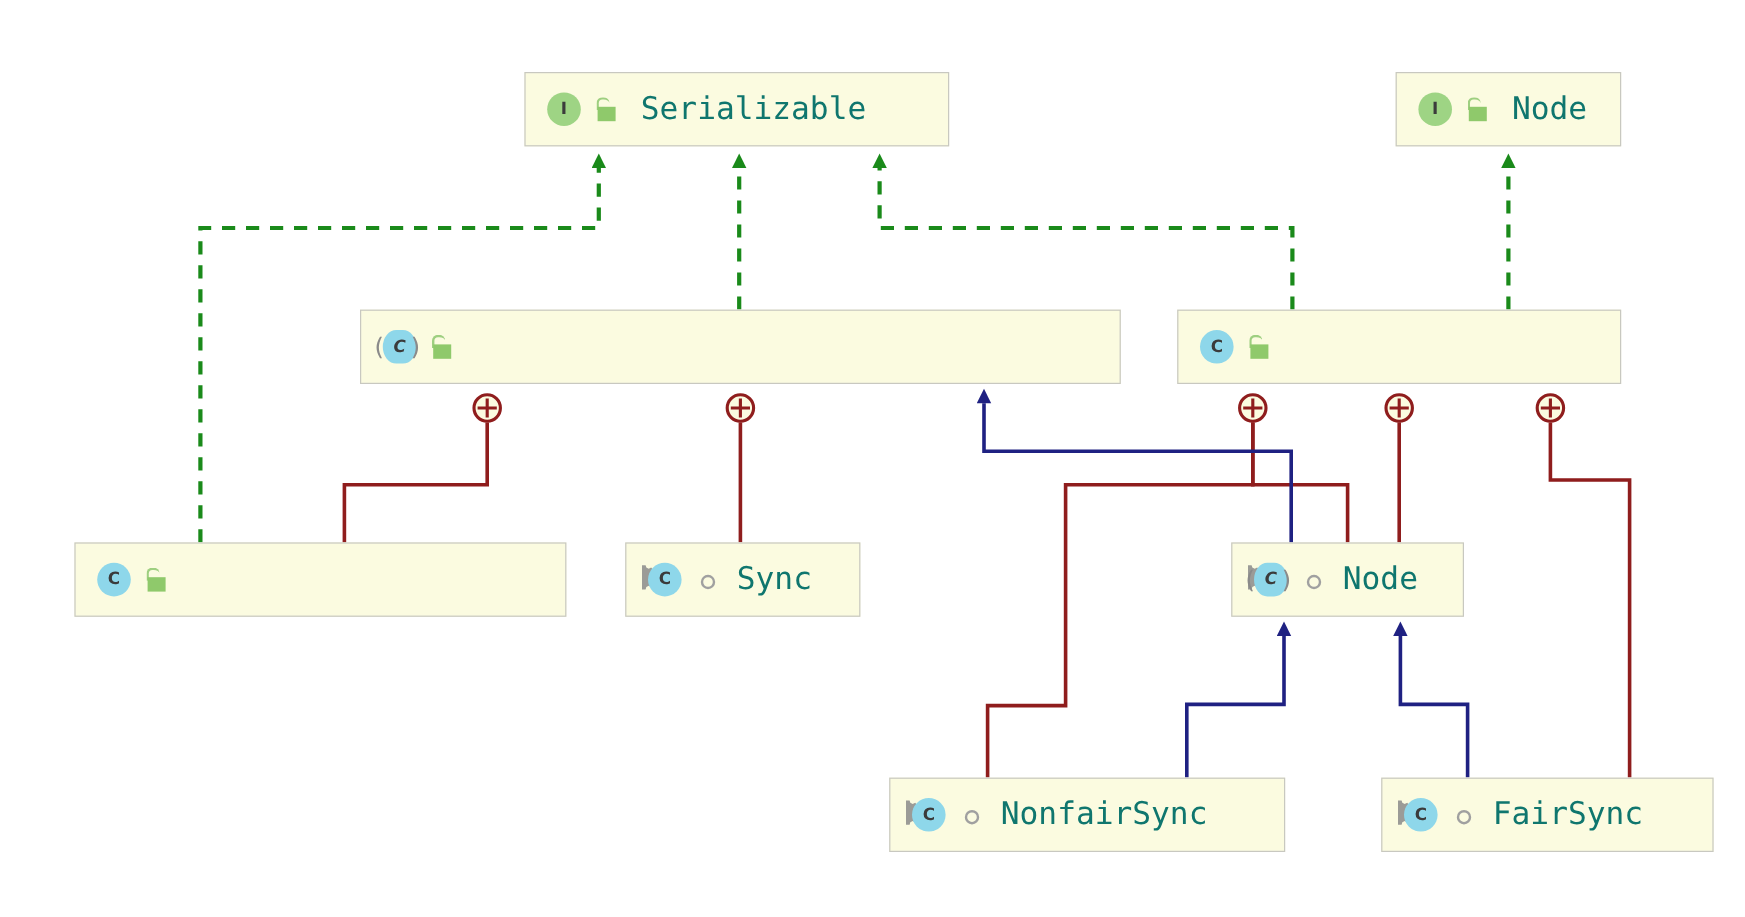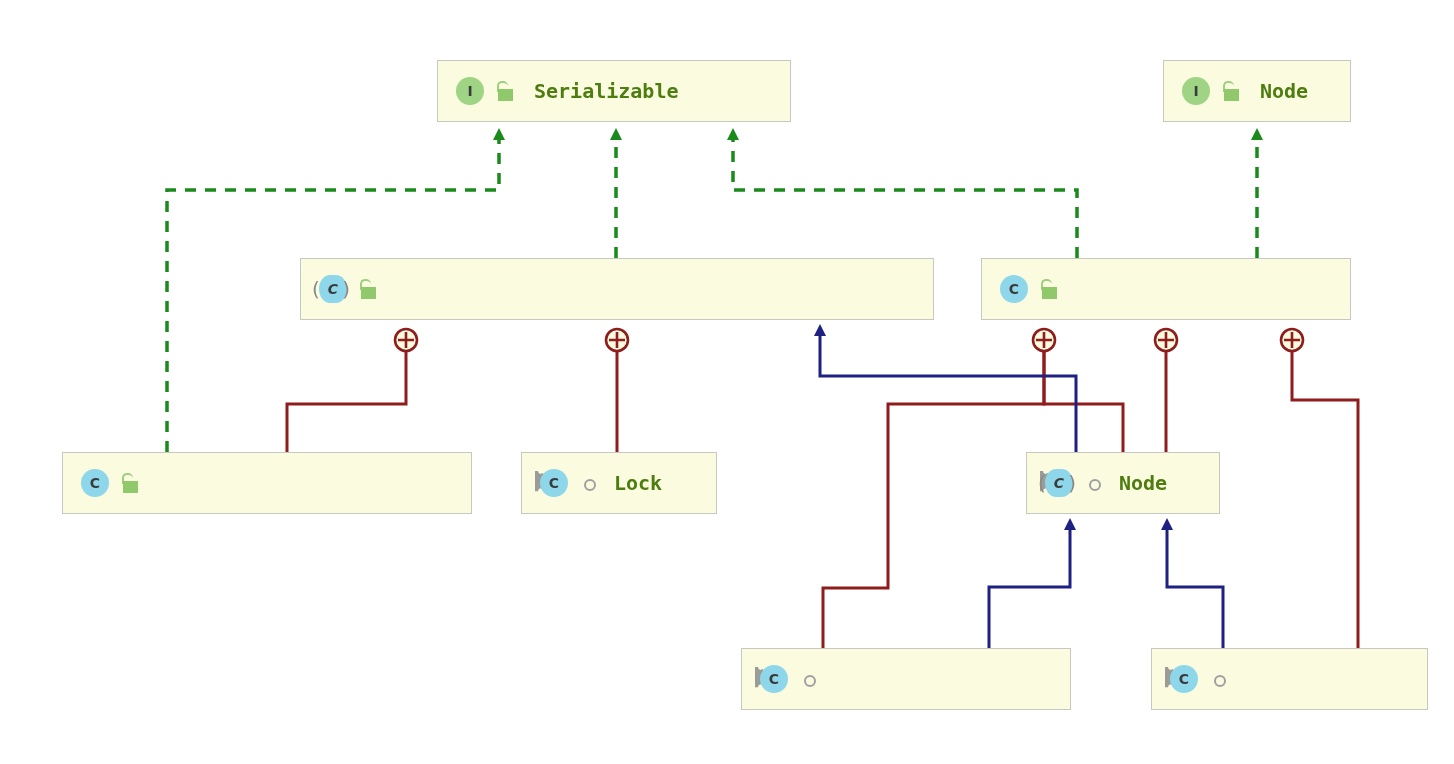--- a/index.html
+++ b/index.html
@@ -33,25 +33,24 @@
     box-sizing: border-box;
     background: #fbfbe0;
     border: 1px solid #c8c8c0;
     display: flex;
     align-items: center;
     padding: 0 14px;
     white-space: nowrap;
   }
   .node-label {
     font-family: "DejaVu Sans Mono", "Liberation Mono", monospace;
-    font-size: 20px;
+    font-size: 26px;
     letter-spacing: 0px;
-    color: #4d7c0f;
+    color: #0f766e;
     margin-left: 16px;
-    font-weight: bold;
   }
   
   .kind {
     position: relative;
     width: 32px;
     height: 32px;
     flex: 0 0 32px;
     display: inline-block;
   }
   .kind .disc {
@@ -275,21 +274,21 @@
   <div class="node" style="left:521px; top:452px; width:196px; height:62px;">
     <span class="kind kind-static">
       <svg class="cog" viewBox="0 0 26 26" xmlns="http://www.w3.org/2000/svg">
         <path d="M5,2 l3,0 l0.6,2 l2,1 l2-1 l2,2 l-1,2 l1,2 l2,0.6 l0,3 l-2,0.6 l-1,2 l1,2 l-2,2 l-2-1 l-2,1 l-0.6,2 l-3,0 z" fill="#8a8a8a" opacity="0.85"></path>
       </svg>
       <span class="disc">C</span>
     </span>
     <span class="vis vis-package">
       <span class="circle"></span>
     </span>
-    <span class="node-label">Lock</span>
+    <span class="node-label">Sync</span>
   </div>
 
   <div class="node" style="left:1026px; top:452px; width:194px; height:62px;">
     <span class="kind kind-abstract-static">
       <svg class="cog" viewBox="0 0 26 26" xmlns="http://www.w3.org/2000/svg">
         <path d="M5,2 l3,0 l0.6,2 l2,1 l2-1 l2,2 l-1,2 l1,2 l2,0.6 l0,3 l-2,0.6 l-1,2 l1,2 l-2,2 l-2-1 l-2,1 l-0.6,2 l-3,0 z" fill="#8a8a8a" opacity="0.85"></path>
       </svg>
       <span class="paren paren-l">(</span>
       <span class="disc">C</span>
       <span class="paren paren-r">)</span>
@@ -303,27 +302,29 @@
   <div class="node" style="left:741px; top:648px; width:330px; height:62px;">
     <span class="kind kind-static">
       <svg class="cog" viewBox="0 0 26 26" xmlns="http://www.w3.org/2000/svg">
         <path d="M5,2 l3,0 l0.6,2 l2,1 l2-1 l2,2 l-1,2 l1,2 l2,0.6 l0,3 l-2,0.6 l-1,2 l1,2 l-2,2 l-2-1 l-2,1 l-0.6,2 l-3,0 z" fill="#8a8a8a" opacity="0.85"></path>
       </svg>
       <span class="disc">C</span>
     </span>
     <span class="vis vis-package">
       <span class="circle"></span>
     </span>
+    <span class="node-label">NonfairSync</span>
   </div>
 
   <div class="node" style="left:1151px; top:648px; width:277px; height:62px;">
     <span class="kind kind-static">
       <svg class="cog" viewBox="0 0 26 26" xmlns="http://www.w3.org/2000/svg">
         <path d="M5,2 l3,0 l0.6,2 l2,1 l2-1 l2,2 l-1,2 l1,2 l2,0.6 l0,3 l-2,0.6 l-1,2 l1,2 l-2,2 l-2-1 l-2,1 l-0.6,2 l-3,0 z" fill="#8a8a8a" opacity="0.85"></path>
       </svg>
       <span class="disc">C</span>
     </span>
     <span class="vis vis-package">
       <span class="circle"></span>
     </span>
+    <span class="node-label">FairSync</span>
   </div>
 
 </div>
 
 </body></html>

